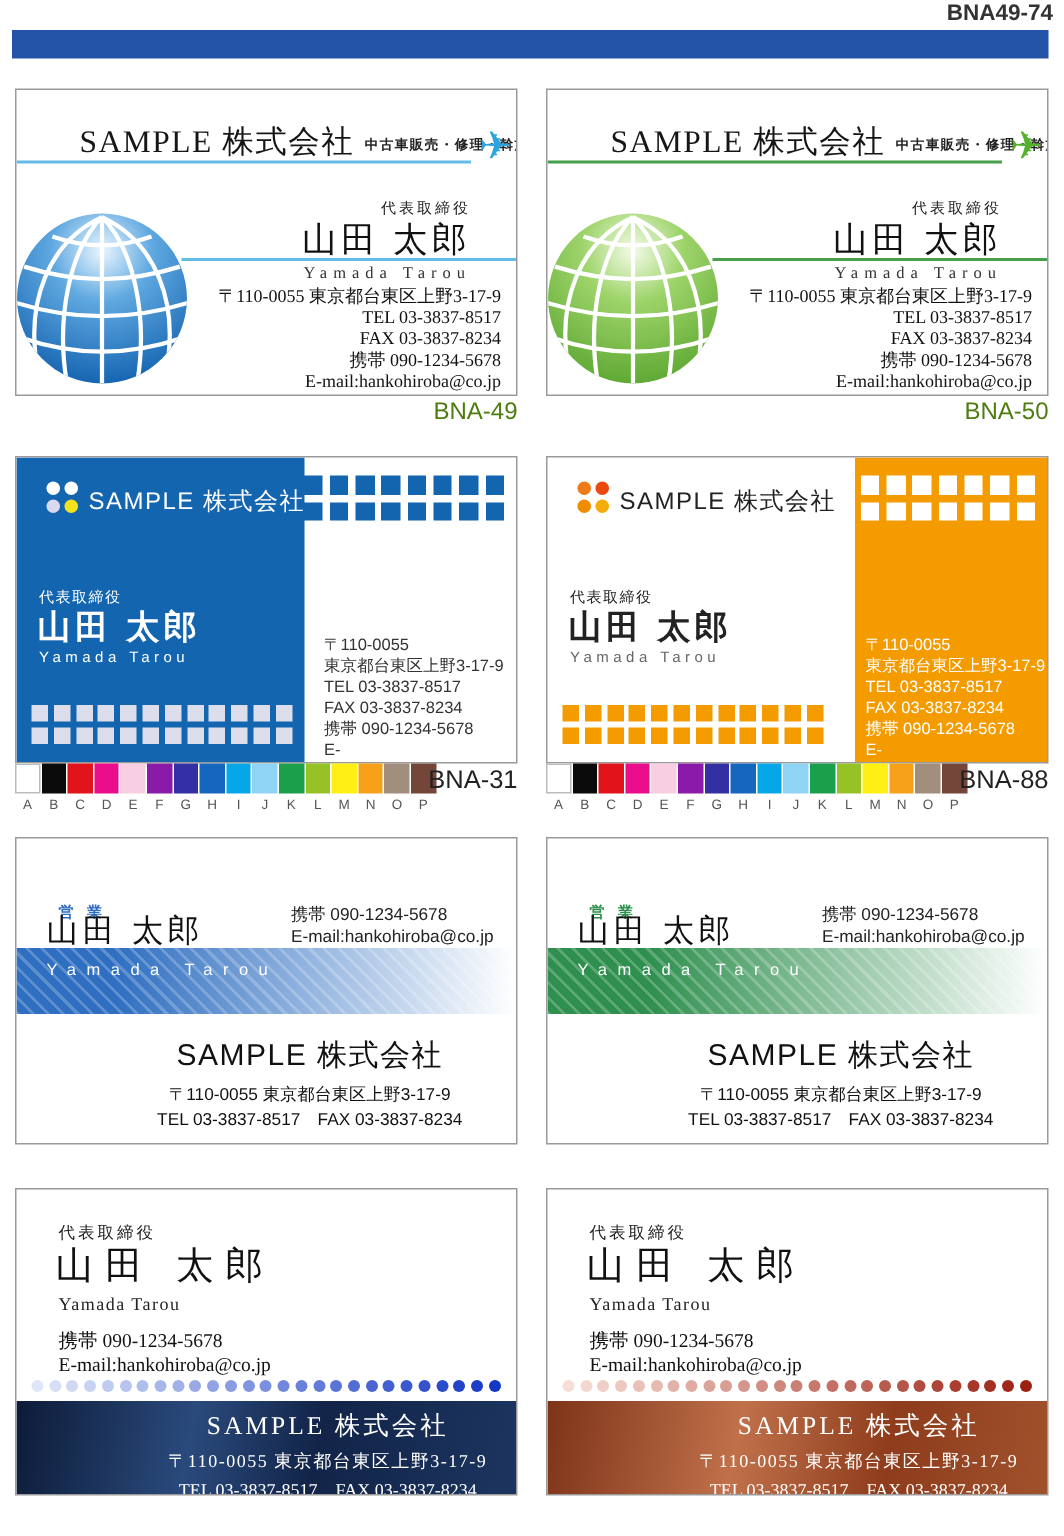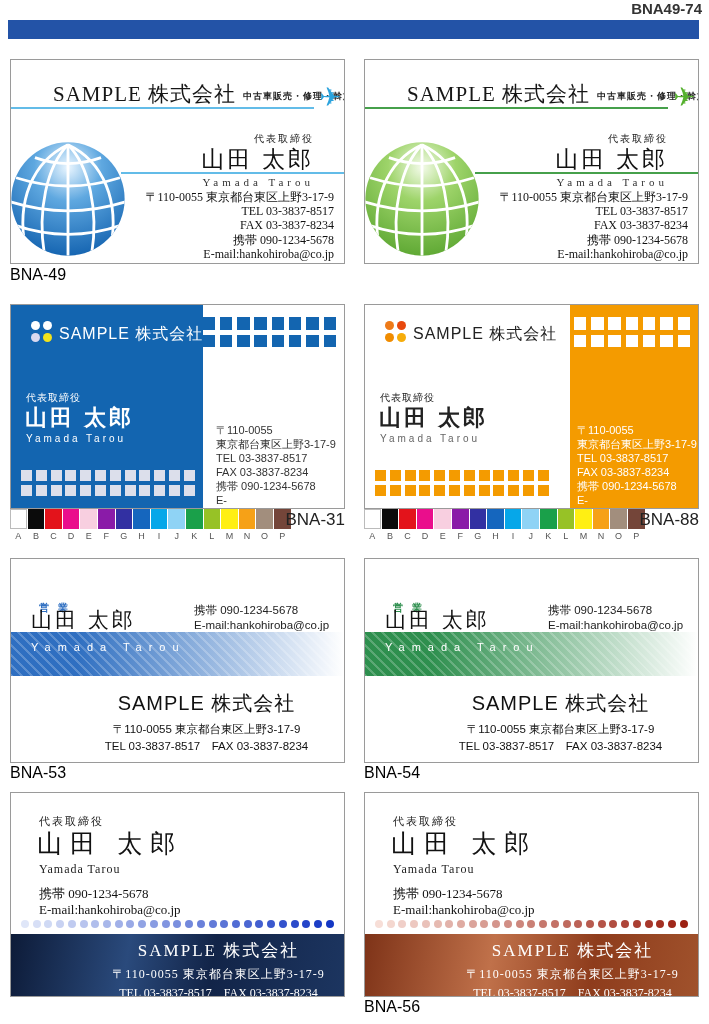--- a/index.html
+++ b/index.html
@@ -5,21 +5,21 @@
   html,body{margin:0;padding:0;background:#fff;}
   .sheet{position:relative;width:709px;height:1024px;background:#fff;overflow:hidden;
          font-family:"Liberation Sans","DejaVu Sans",sans-serif;}
   .code{position:absolute;top:0;right:7px;font-size:15px;font-weight:bold;color:#333;letter-spacing:0;}
   .topbar{position:absolute;top:20px;left:8px;right:10px;height:19px;background:#2353a7;}
 
   .row{position:absolute;left:10px;width:689px;display:flex;gap:19px;}
   .r1{top:59px}.r2{top:304px}.r3{top:558px}.r4{top:792px}
   .card{position:relative;width:335px;height:205px;background:#fff;border:1px solid #9a9a9a;
         box-sizing:border-box;overflow:hidden;flex:0 0 auto;}
-  .lbl{position:absolute;width:335px;font-size:16px;color:#000000;}
+  .lbl{position:absolute;width:335px;text-align:right;font-size:16px;color:#4d7c0f;}
   .lblL{left:10px}.lblR{left:364px}
   .lr1{top:266px}.lr3{top:764px}.lr4{top:998px}
 
   
   .cardA{font-family:"Liberation Serif","DejaVu Serif",serif;}
   .a-head{position:absolute;left:42px;top:20px;display:flex;align-items:flex-end;gap:7px;white-space:nowrap;}
   .a-company{font-size:21px;color:#161616;letter-spacing:1px;}
   .a-tagline{font-size:9px;font-weight:bold;color:#222;padding-bottom:5px;letter-spacing:1px;}
   .a-rule{position:absolute;left:0;right:30px;top:47px;height:2px;background:var(--line);}
   .plane{position:absolute;right:3px;top:25px;font-size:26px;color:var(--accent);line-height:1;}
@@ -197,20 +197,21 @@
             <path d="M50,4 C80,18 94,52 86,92"></path>
           <path d="M22,15 Q50,25 78,15"></path>
             <path d="M6,32 Q50,46 94,32"></path>
           <path d="M0,52 Q50,68 100,52"></path>
             <path d="M4,72 Q50,88 96,72"></path>
         </g>
       </svg>
     </div>
   </div>
   <div class="lbl lblL lr1">BNA-49</div>
+  <div class="lbl lblR lr1">BNA-50</div>
 
   <div class="row r2">
 
     <div class="card cardB c51" style="--accent: #1365b0;">
       <div class="b-panel"></div>
       <div class="b-logo">
           <span></span>
           <span></span>
           <span></span>
           <span></span>
@@ -448,22 +449,20 @@
       <div class="c-band">
         <div class="c-romaji">Yamada Tarou</div>
       </div>
       <div class="c-bottom">
         <div class="c-company">SAMPLE 株式会社</div>
         <div class="c-addr">〒110-0055 東京都台東区上野3-17-9</div>
         <div class="c-telfax">TEL 03-3837-8517　FAX 03-3837-8234</div>
       </div>
     </div>
   </div>
-  <div class="lbl lblL lr3">BNA-53</div>
-  <div class="lbl lblR lr3">BNA-54</div>
 
   <div class="row r4">
 
     <div class="card cardD c55" style="--accent: #14264d;">
       <div class="d-title">代表取締役</div>
       <div class="d-name">山田 太郎</div>
       <div class="d-romaji">Yamada Tarou</div>
       <div class="d-mobile">携帯 090-1234-5678</div>
       <div class="d-email">E-mail:hankohiroba@co.jp</div>
       <div class="dotrow">
@@ -541,14 +540,13 @@
         </div>
       <div class="d-band">
         <div class="d-bandinner">
           <div class="d-company">SAMPLE 株式会社</div>
           <div class="d-addr">〒110-0055 東京都台東区上野3-17-9</div>
           <div class="d-telfax">TEL 03-3837-8517　FAX 03-3837-8234</div>
         </div>
       </div>
     </div>
   </div>
-  <div class="lbl lblR lr4">BNA-56</div>
 </div>
 
 </body></html>

